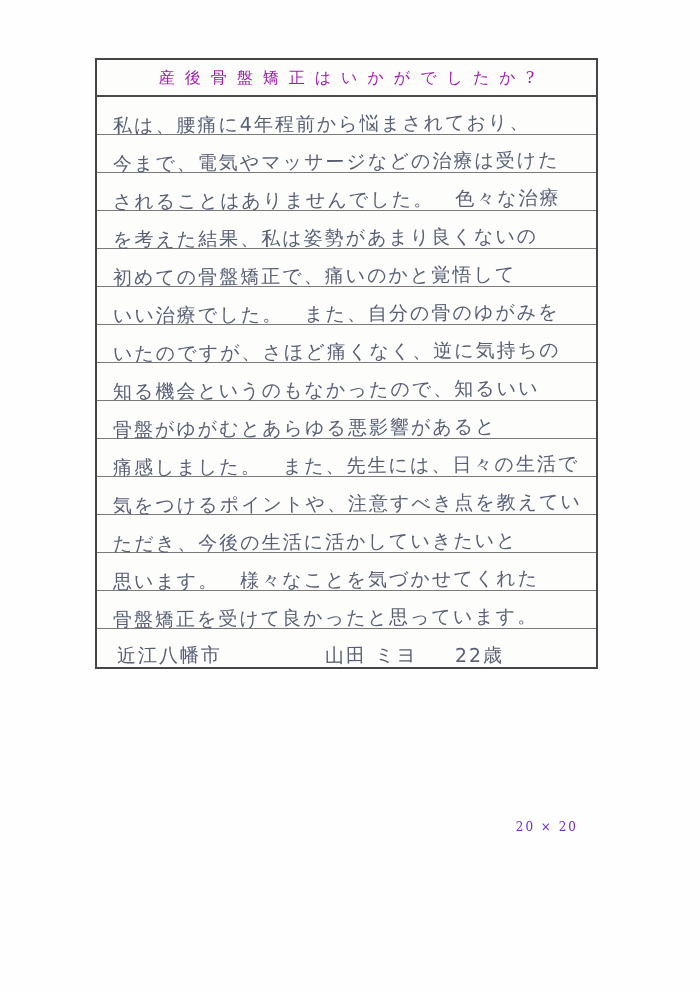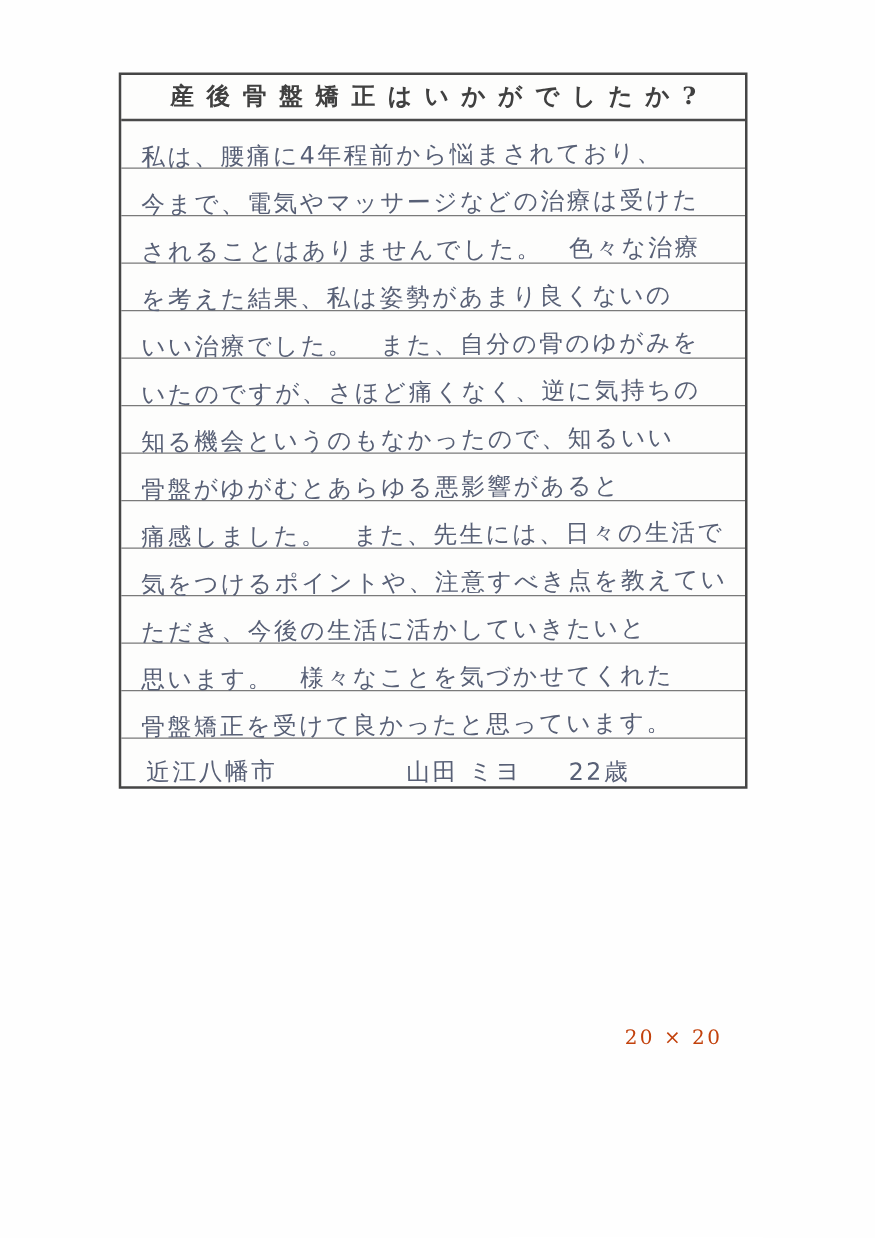--- a/index.html
+++ b/index.html
@@ -28,26 +28,25 @@
   }
   .form-header {
     height: 35px;
     line-height: 35px;
     border-bottom: 2px solid #4a4a4a;
     text-align: center;
     overflow: hidden;
   }
   .form-title {
     font-family: "DejaVu Serif", "Liberation Serif", serif;
-    font-size: 19px;
-    color: #404040;
+    font-size: 16px;
+    color: #a21caf;
     letter-spacing: 10px;
     padding-left: 10px;
     white-space: nowrap;
-    font-weight: bold;
   }
   .row {
     position: relative;
     height: 38px;
     border-bottom: 1px solid #7a7a7a;
     box-sizing: border-box;
   }
   .row:last-child {
     border-bottom: none;
   }
@@ -70,23 +69,23 @@
     bottom: -2px;
     margin-top: 25px;
   }
   .grid-note {
     position: absolute;
     top: 820px;
     left: 95px;
     width: 483px;
     text-align: right;
     font-family: "DejaVu Serif", "Liberation Serif", serif;
-    font-size: 16px;
+    font-size: 12px;
     letter-spacing: 2px;
-    color: #c2410c;
+    color: #6d28d9;
   }
 </style>
 </head>
 <body>
 
 <div class="sheet">
 
   <div class="form-box">
 
     <div class="form-header">
@@ -97,20 +96,23 @@
         <span class="hw">私は、腰痛に4年程前から悩まされており、</span>
       </div>
     <div class="row">
         <span class="hw">今まで、電気やマッサージなどの治療は受けた</span>
       </div>
     <div class="row">
         <span class="hw">されることはありませんでした。　色々な治療</span>
       </div>
     <div class="row">
         <span class="hw">を考えた結果、私は姿勢があまり良くないの</span>
+      </div>
+    <div class="row">
+        <span class="hw">初めての骨盤矯正で、痛いのかと覚悟して</span>
       </div>
     <div class="row">
         <span class="hw">いい治療でした。　また、自分の骨のゆがみを</span>
       </div>
     <div class="row">
         <span class="hw">いたのですが、さほど痛くなく、逆に気持ちの</span>
       </div>
     <div class="row">
         <span class="hw">知る機会というのもなかったので、知るいい</span>
       </div>

